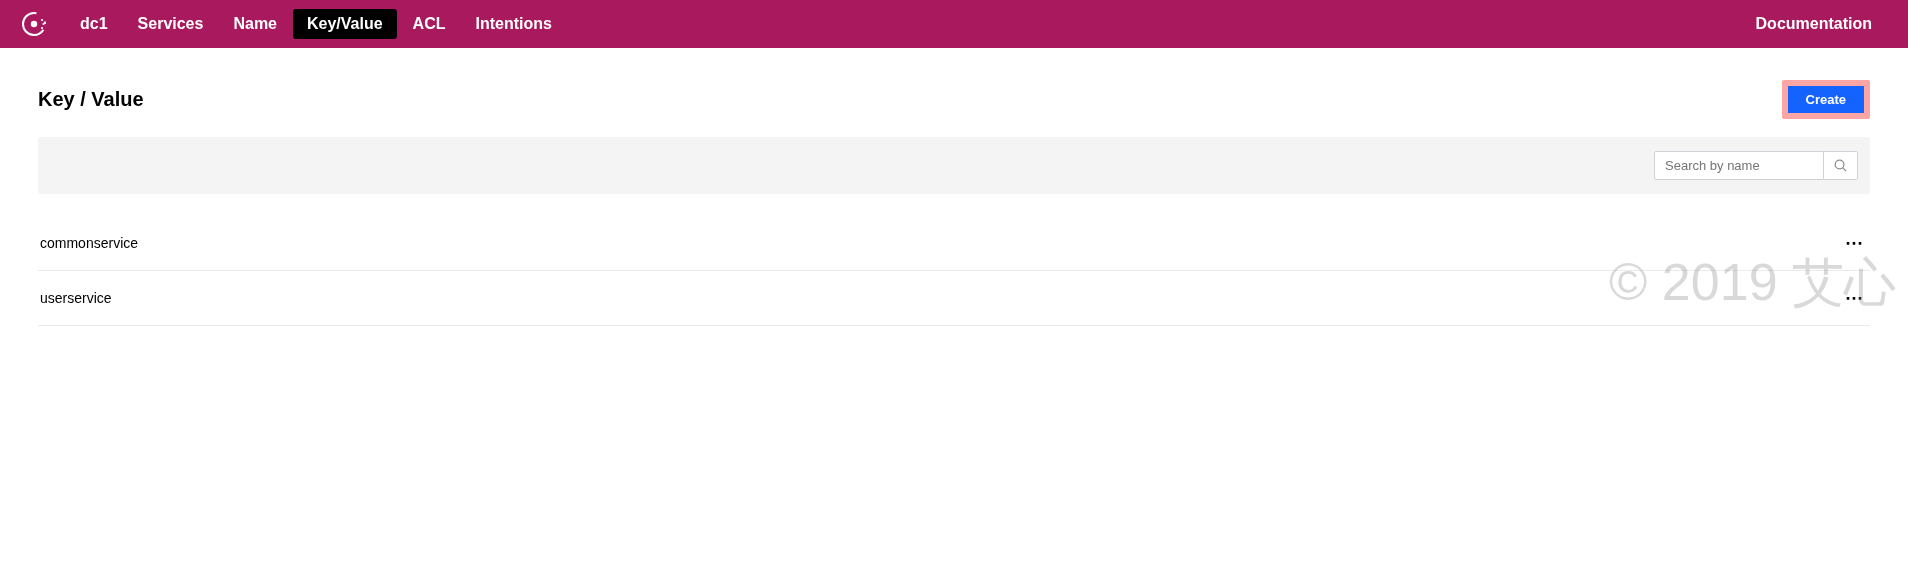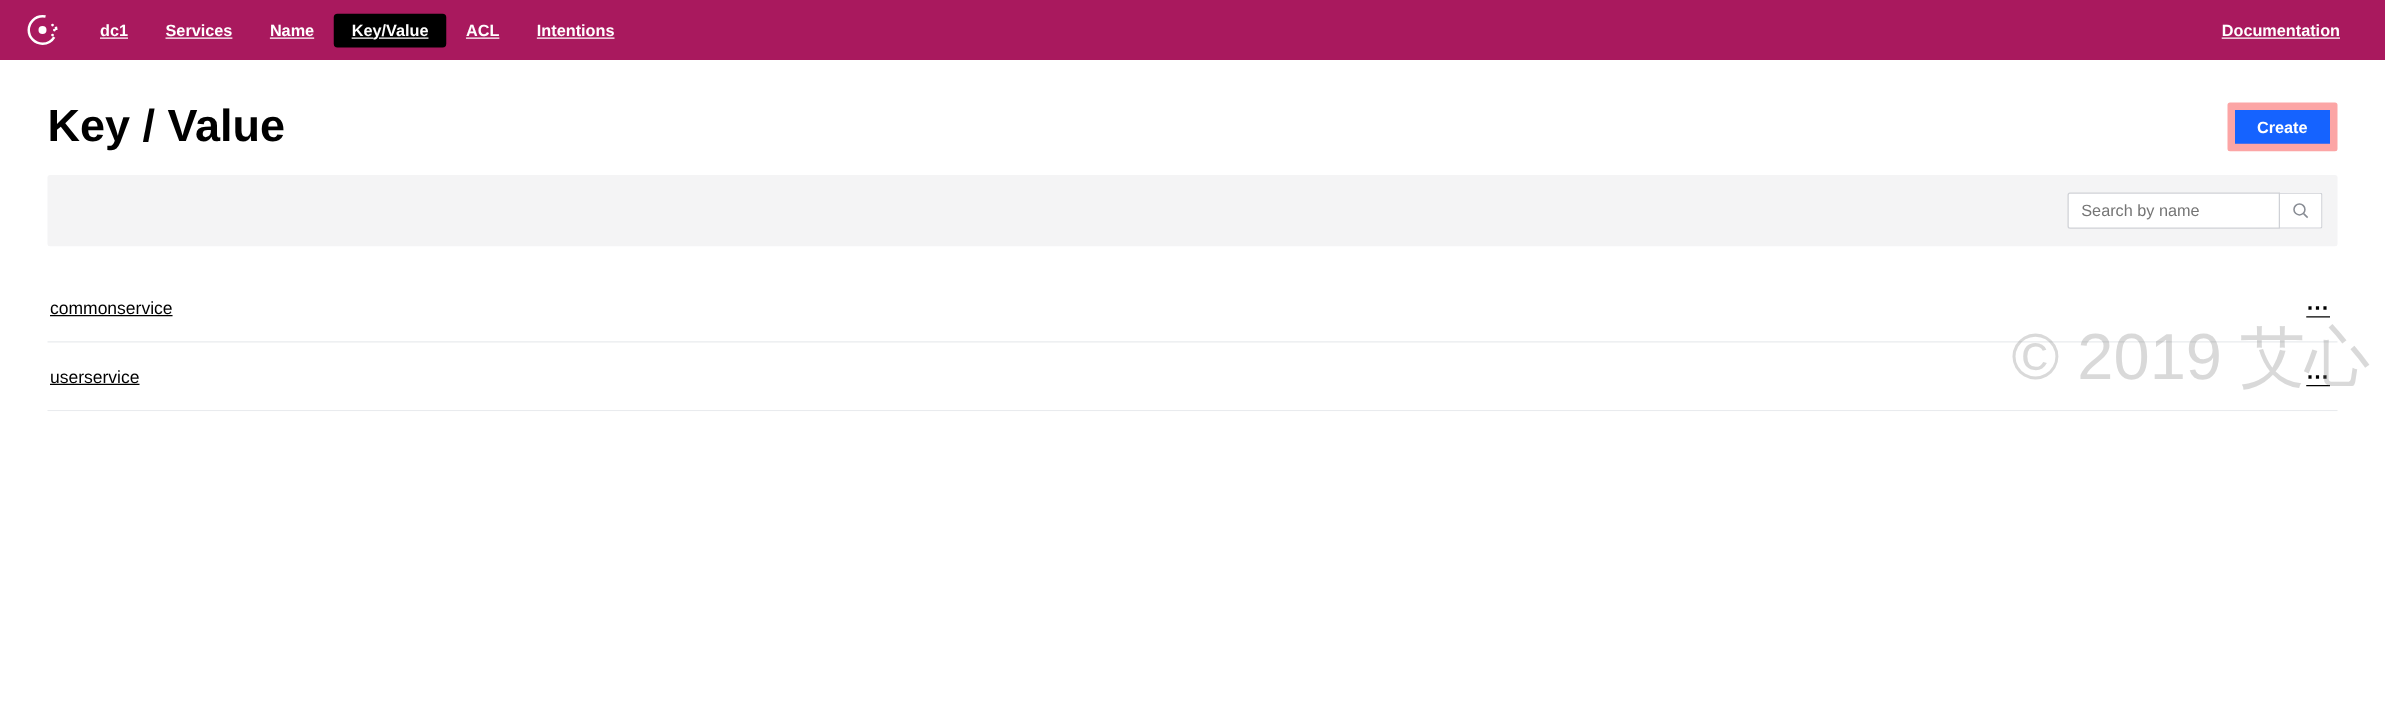--- a/index.html
+++ b/index.html
@@ -1,33 +1,33 @@
 <!DOCTYPE html>
 <html><head>
 <meta charset="utf-8">
 <style>
 * { margin: 0; padding: 0; box-sizing: border-box; }
 body { font-family: -apple-system, BlinkMacSystemFont, "Segoe UI", Helvetica, Arial, sans-serif; background: #fff; width: 1908px; position: relative; }
 .topnav { background: #a9195e; height: 48px; display: flex; align-items: center; padding: 0 20px; color: #fff; }
 .logo { width: 28px; height: 28px; margin-right: 18px; display: flex; align-items: center; justify-content: center; }
-.nav-item { padding: 6px 14px; font-size: 13px; font-weight: 600; color: #fff; cursor: pointer; border-radius: 3px; margin-right: 2px; text-decoration: underline; }
+.nav-item { padding: 6px 14px; font-size: 16px; font-weight: 600; color: #fff; cursor: pointer; border-radius: 3px; margin-right: 2px; }
 .nav-item.active { background: #000000; }
 .nav-spacer { flex: 1; }
 .page { padding: 32px 38px 0 38px; }
 .page-header { display: flex; align-items: center; justify-content: space-between; margin-bottom: 18px; }
-.page-title { font-size: 36px; font-weight: 700; color: #000; }
+.page-title { font-size: 20px; font-weight: 700; color: #000; }
 .btn-create { background: #1563ff; color: #fff; border: 6px solid #fca5a5; padding: 6px 18px; font-size: 13px; font-weight: 600; border-radius: 2px; cursor: pointer; }
 .search-bar { background: #f4f4f5; padding: 14px 12px; display: flex; justify-content: flex-end; border-radius: 2px; margin-bottom: 22px; }
 .search-wrap { display: flex; }
 .search-input { border: 1px solid #cfd1d6; padding: 6px 10px; font-size: 13px; width: 170px; border-radius: 2px 0 0 2px; outline: none; background: #fff; }
 .search-btn { border: 1px solid #cfd1d6; border-left: none; background: #fff; width: 34px; display: flex; align-items: center; justify-content: center; cursor: pointer; border-radius: 0 2px 2px 0; }
 .search-btn svg { stroke: #888c94; }
 .table { width: 100%; }
 .thead { display: flex; justify-content: space-between; padding: 0 2px 10px 2px; border-bottom: 1px solid #e3e5e8; font-size: 13px; color: #5f6670; }
-.row { display: flex; justify-content: space-between; align-items: center; padding: 14px 2px; border-bottom: 1px solid #e9ebee; font-size: 14px; color: #000; text-decoration: underline; }
+.row { display: flex; justify-content: space-between; align-items: center; padding: 14px 2px; border-bottom: 1px solid #e9ebee; font-size: 14px; color: #000; }
 .row-name { font-weight: 500; cursor: pointer; }
 .more-btn { cursor: pointer; padding: 2px 4px; font-size: 18px; font-weight: 700; letter-spacing: 1px; color: #000; }
 .watermark { position: absolute; right: 12px; bottom: 8px; font-size: 52px; color: rgba(120,120,120,0.28); font-weight: 400; pointer-events: none; font-family: "Segoe UI", Arial, sans-serif; }
 </style>
 </head>
 <body>
 
 <div class="topnav">
   <div class="logo">
     <svg width="26" height="26" viewBox="0 0 26 26" fill="none">

